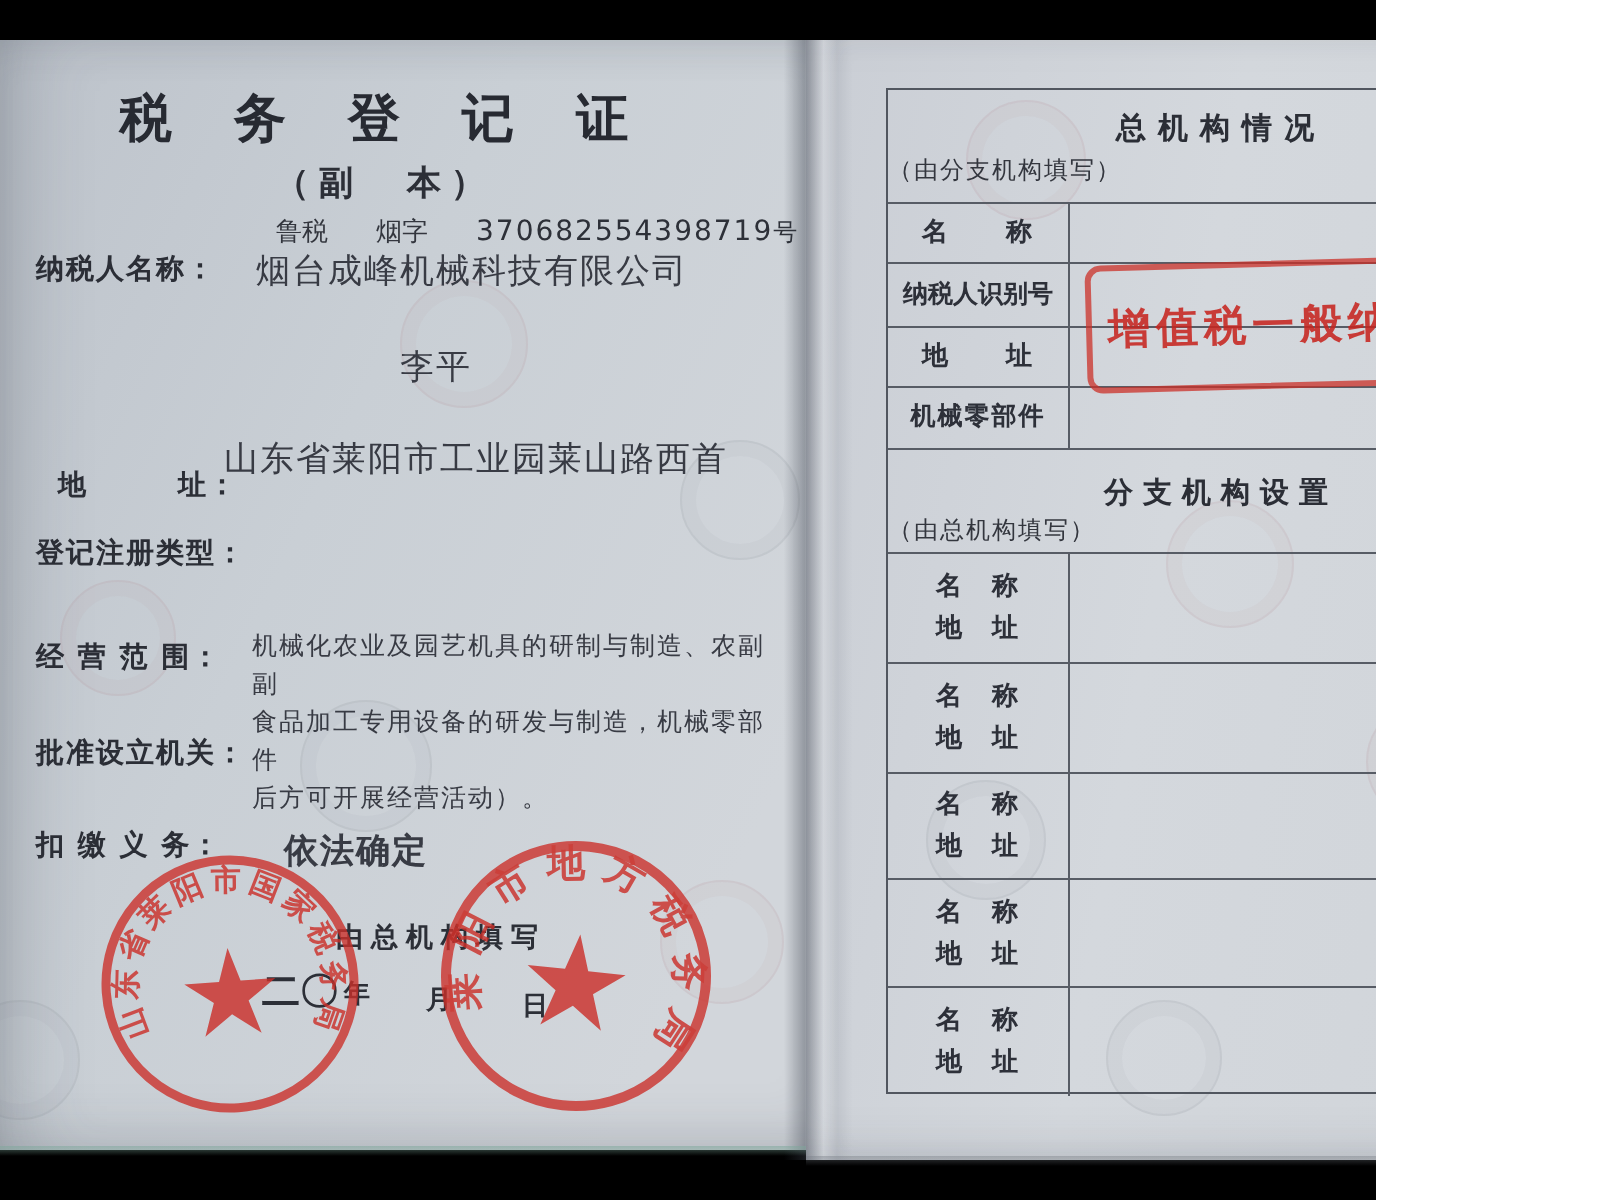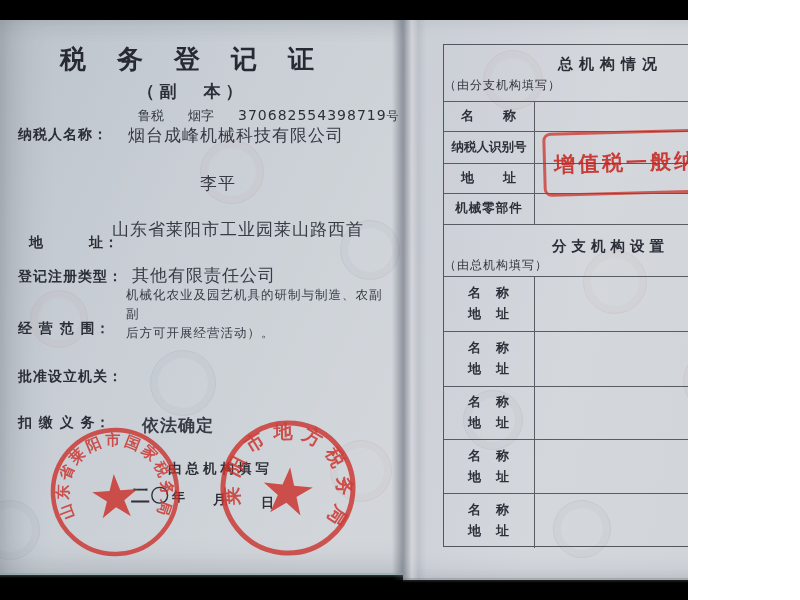--- a/index.html
+++ b/index.html
@@ -87,25 +87,25 @@
 
     <div class="lp-abs f-label" style="left:18px;top:106px;">纳税人名称：</div>
     <div class="lp-abs f-value" style="left:128px;top:104px;">烟台成峰机械科技有限公司</div>
 
     <div class="lp-abs f-value" style="left:200px;top:152px;">李平</div>
 
     <div class="lp-abs f-label" style="left:29px;top:202px;margin-top:12px;">地　　　址：</div>
     <div class="lp-abs f-value" style="left:112px;top:198px;">山东省莱阳市工业园莱山路西首</div>
 
     <div class="lp-abs f-label" style="left:18px;top:248px;">登记注册类型：</div>
-    <div class="lp-abs f-value" style="left:132px;top:244px;">其他有限责任公司</div>
 
     <div class="lp-abs f-label" style="left:18px;top:300px;">经 营 范 围：</div>
-    <div class="lp-abs f-value scope-lines" style="left:126px;top:265px;width:268px;">
+    <div class="lp-abs f-value scope-lines" style="left:126px;top:293px;width:268px;">
       <div>机械化农业及园艺机具的研制与制造、农副副</div>
+      <div>食品加工专用设备的研发与制造，机械零部件</div>
       <div>后方可开展经营活动）。</div>
     </div>
 
     <div class="lp-abs f-label" style="left:18px;top:348px;">批准设立机关：</div>
 
     <div class="lp-abs f-label" style="left:18px;top:394px;">扣 缴 义 务：</div>
     <div class="lp-abs f-value" style="left:142px;top:394px;font-weight:bold;">依法确定</div>
 
     <div class="lp-abs issuer" style="left:168px;top:440px;">由总机构填写</div>
 

